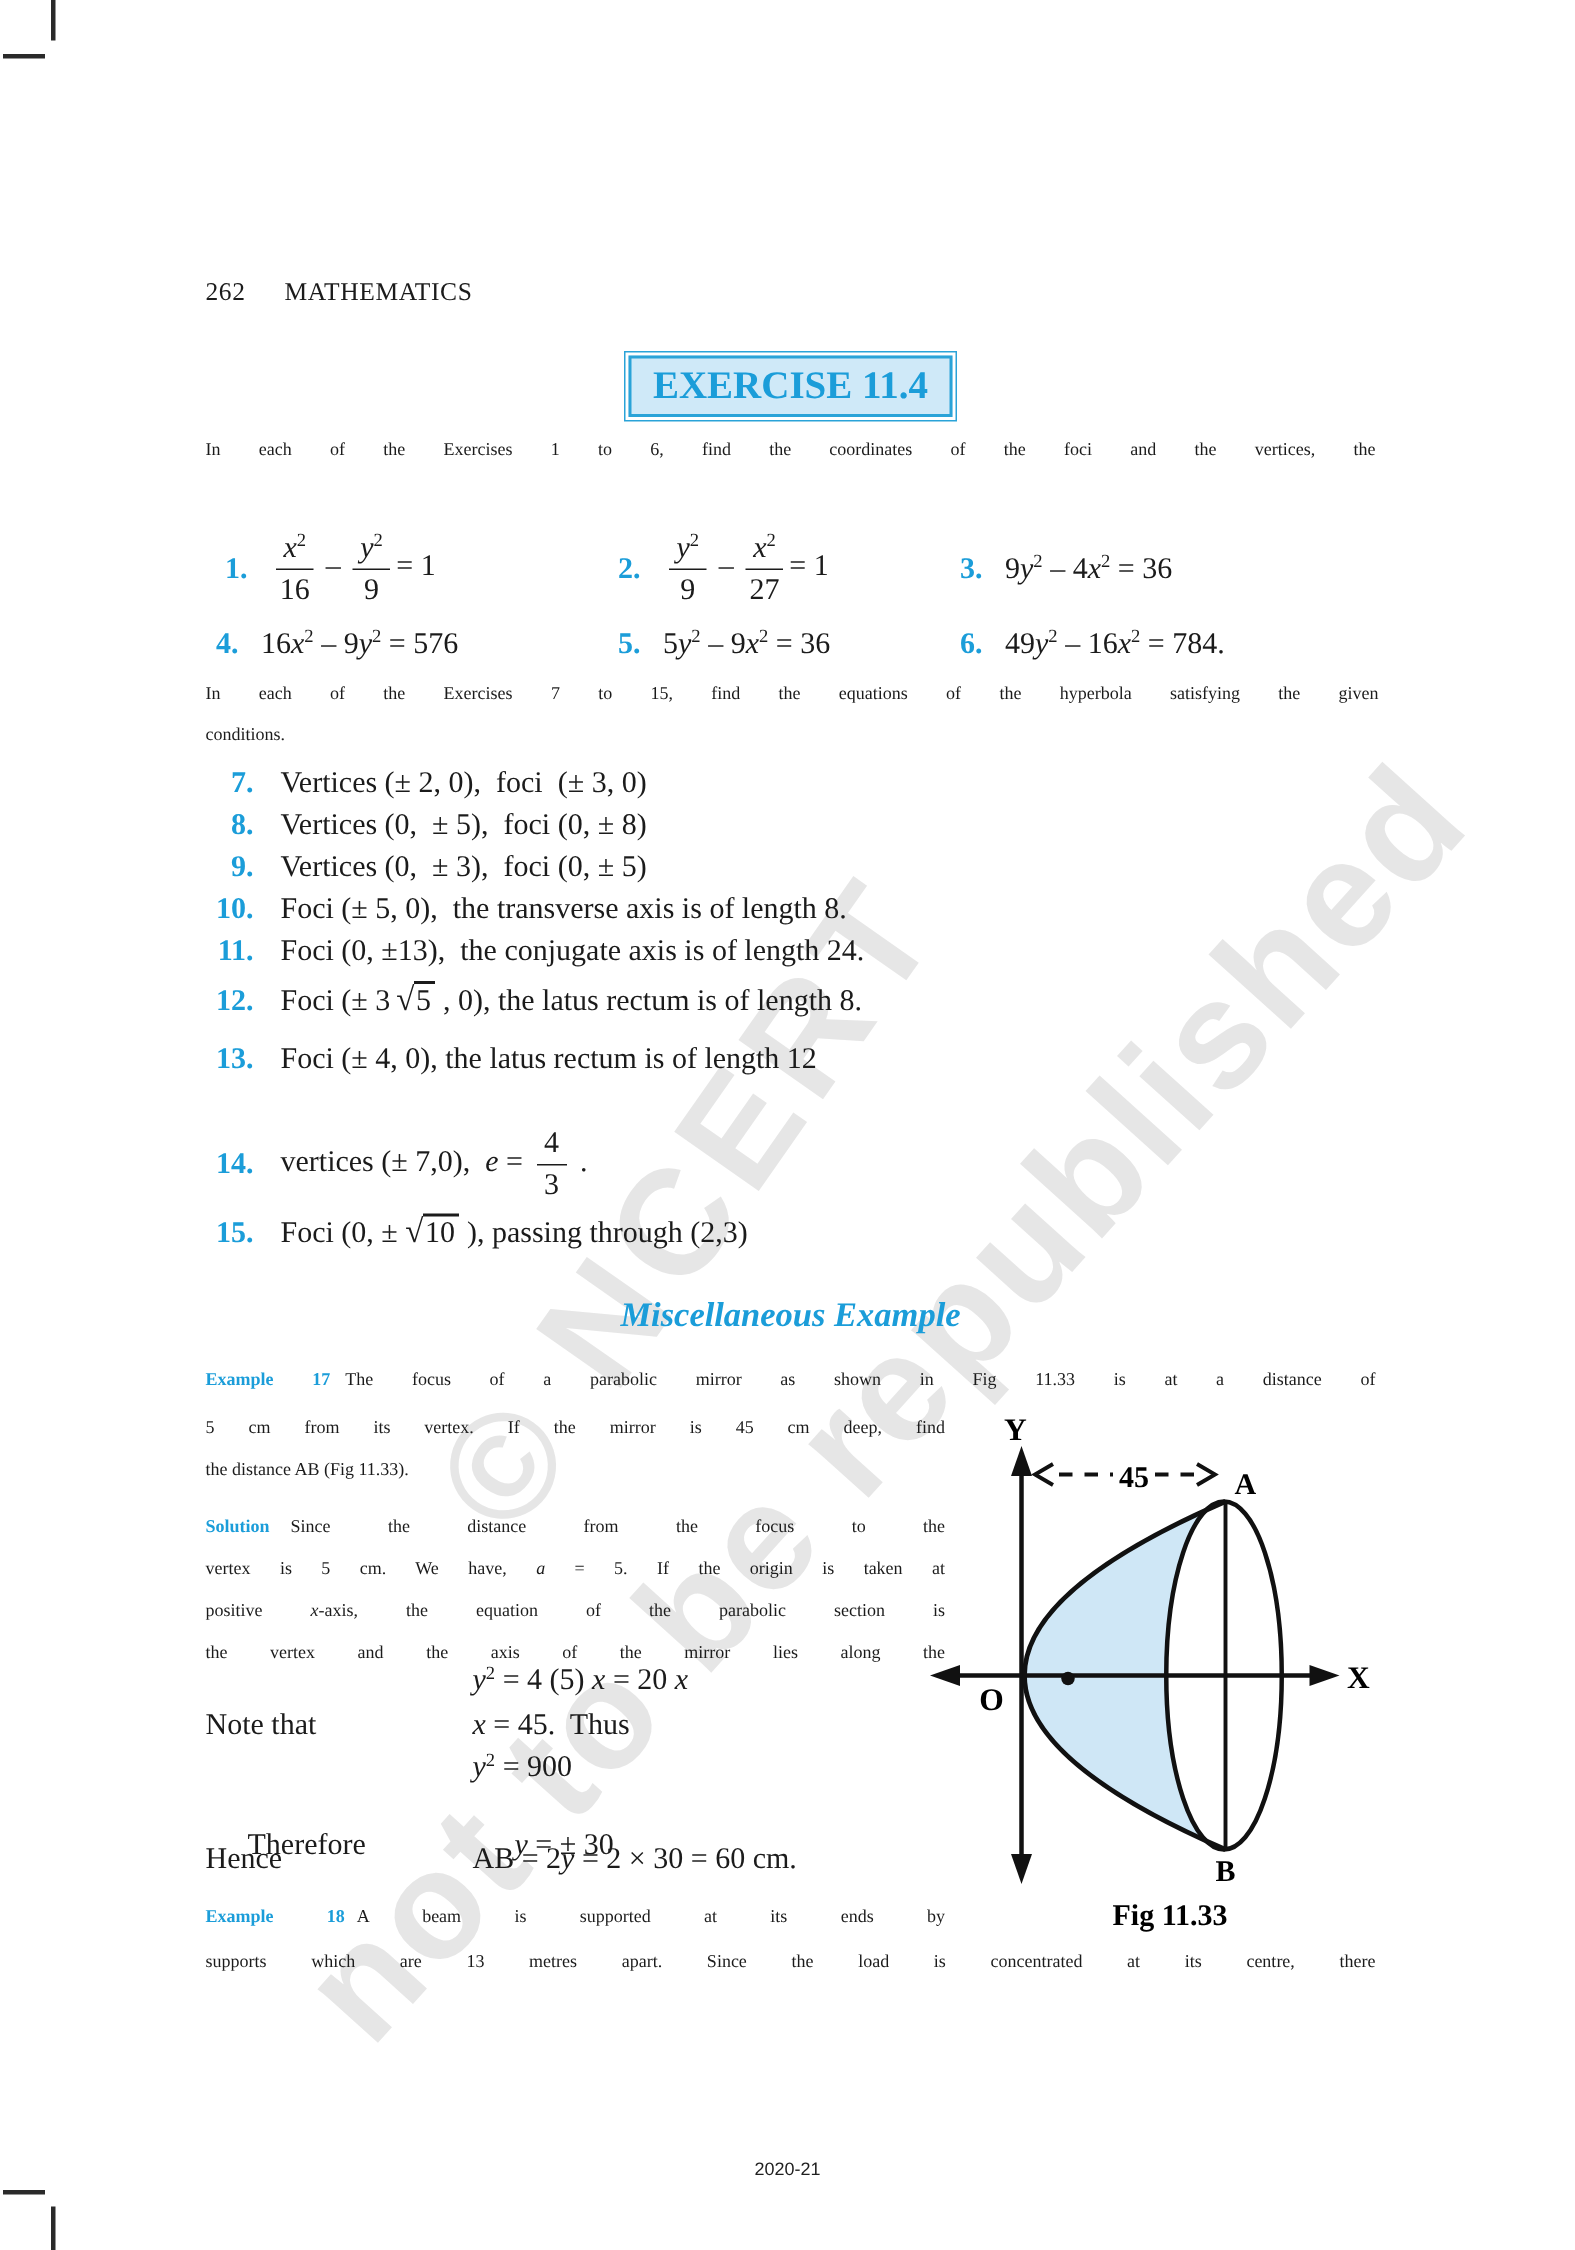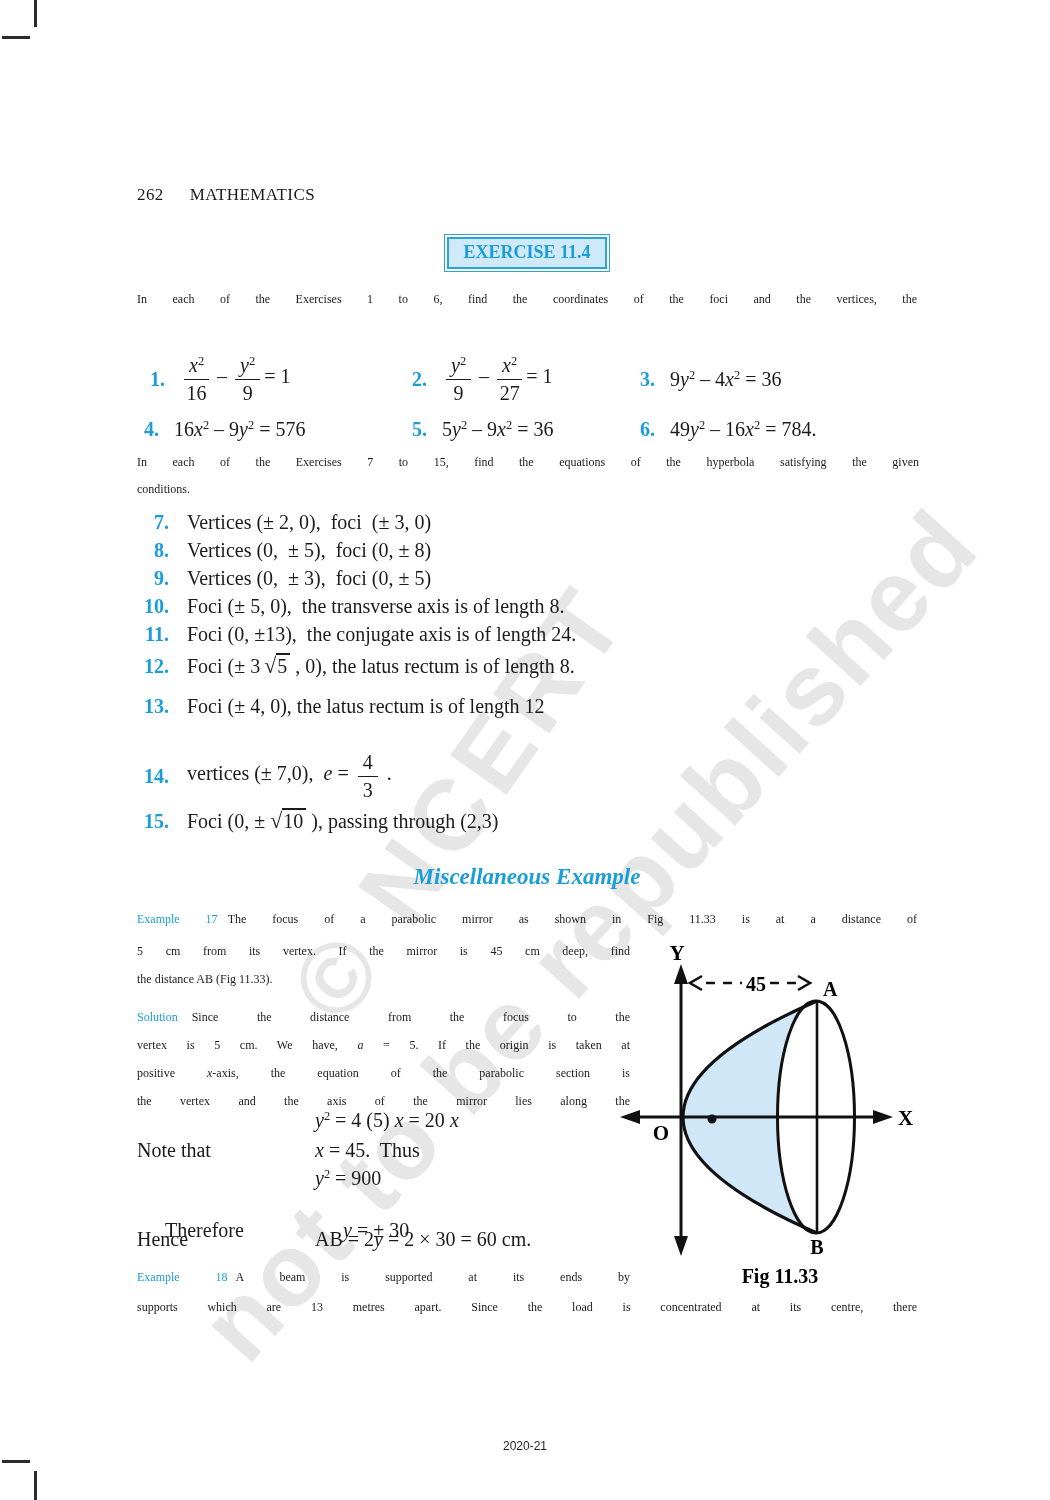--- a/index.html
+++ b/index.html
@@ -14,42 +14,42 @@
       color:#d2d2d2;opacity:.55;white-space:nowrap;transform-origin:0 0;pointer-events:none;}
   .content{position:absolute;inset:0;z-index:1;}
   
   .crop{position:absolute;background:#2a2a2a;}
   
   .hdr{font-size:17px;letter-spacing:.4px;}
   .hdr .subj{margin-left:26px;}
   
   .exwrap{left:137px;top:237px;width:780px;text-align:center;}
   .exbox{display:inline-block;background:#cfe9f8;border:2px solid #2aa3d8;outline:1px solid #2aa3d8;
-         outline-offset:2px;padding:3px 14px 4px;color:var(--accent);font-weight:bold;font-size:18px;}
+         outline-offset:2px;padding:3px 14px 4px;color:var(--accent);font-weight:bold;font-size:26px;}
   
   .pcell{position:absolute;display:flex;align-items:center;font-size:20px;}
   .pnum{font-weight:bold;color:var(--accent);margin-right:15px;}
   
   .it{font-style:italic;}
   .sup{font-size:.62em;vertical-align:.55em;line-height:0;}
   .frac{display:inline-flex;flex-direction:column;vertical-align:middle;text-align:center;
         margin:0 4px;line-height:1.12;}
   .frac .fnum{border-bottom:1.8px solid var(--ink);padding:0 5px 2px;display:block;}
   .frac .fden{padding-top:2px;display:block;}
   .rad{white-space:nowrap;}
   .radsign{font-size:1.1em;}
   .radbar{border-top:2px solid var(--ink);padding:0 3px 0 1px;}
   
   .lrow{position:absolute;left:137px;width:782px;display:flex;align-items:baseline;font-size:20px;}
   .lrow.vcent{align-items:center;}
   .lnum{width:32px;text-align:right;font-weight:bold;color:var(--accent);flex:none;}
   .ltxt{margin-left:18px;}
   
   .misc{font-size:23px;font-weight:bold;font-style:italic;color:var(--accent);text-align:center;}
-  .exlabel{font-weight:normal;color:var(--accent);margin-right:10px;}
+  .exlabel{font-weight:bold;color:var(--accent);margin-right:10px;}
   
   .eqrow{position:absolute;left:137px;width:780px;font-size:20px;}
   .eqlabel{position:absolute;left:0;top:0;}
   .eqval{margin-left:178px;display:inline-block;}
   
   .footer{left:0;top:1439px;width:1050px;text-align:center;font-family:"Liberation Sans",sans-serif;
           font-size:12px;color:#1f1f1f;}
   
   .fig{left:614px;top:938px;width:335px;height:352px;}
 </style>

